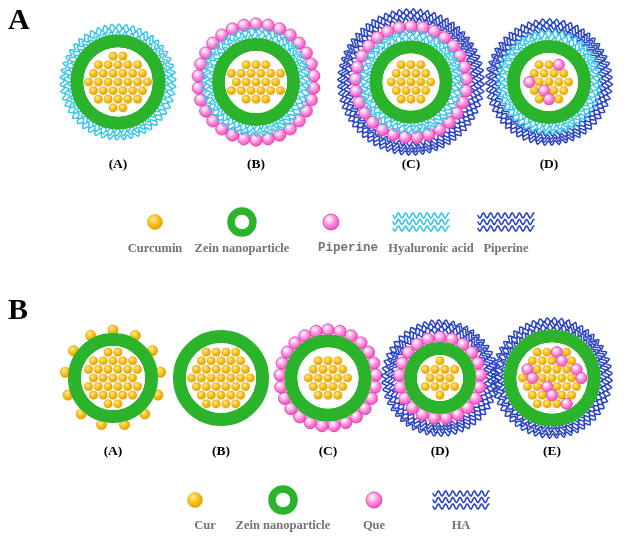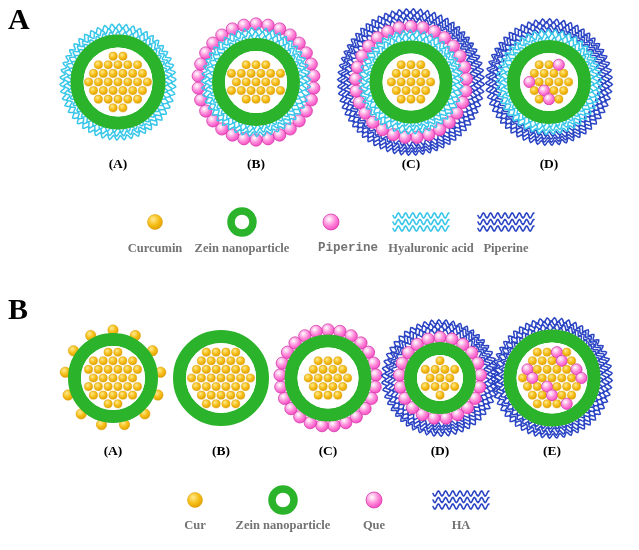--- a/index.html
+++ b/index.html
@@ -484,18 +484,18 @@
       <span class="lg-label" style="left: 155px; top: 241px;">Curcumin</span>
       <span class="lg-label" style="left: 242px; top: 241px;">Zein nanoparticle</span>
       <span class="lg-label" style="left: 348px; top: 241px; font-family: Liberation Mono, monospace;">Piperine</span>
       <span class="lg-label" style="left: 431px; top: 241px; text-align: right;">Hyaluronic acid</span>
       <span class="lg-label" style="left: 506px; top: 241px;">Piperine</span>
       <span class="p-label" style="left: 113px; top: 443px;">(A)</span>
       <span class="p-label" style="left: 221px; top: 443px;">(B)</span>
       <span class="p-label" style="left: 328px; top: 443px;">(C)</span>
       <span class="p-label" style="left: 440px; top: 443px;">(D)</span>
       <span class="p-label" style="left: 552px; top: 443px;">(E)</span>
-      <span class="lg-label" style="left: 195px; top: 518px;">Cur</span>
+      <span class="lg-label" style="left: 205px; top: 518px;">Cur</span>
       <span class="lg-label" style="left: 283px; top: 518px;">Zein nanoparticle</span>
       <span class="lg-label" style="left: 374px; top: 518px;">Que</span>
       <span class="lg-label" style="left: 461px; top: 518px; text-align: center;">HA</span>
     </div>
 </div>
 
 </body></html>

